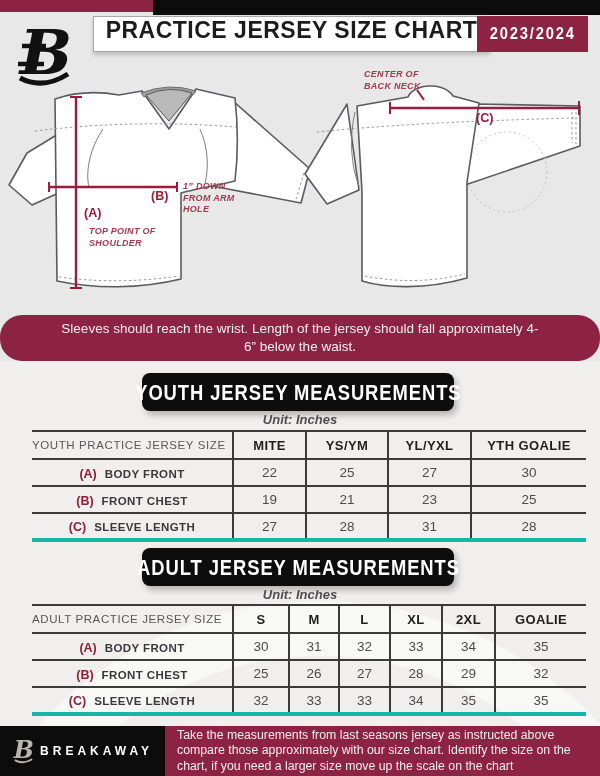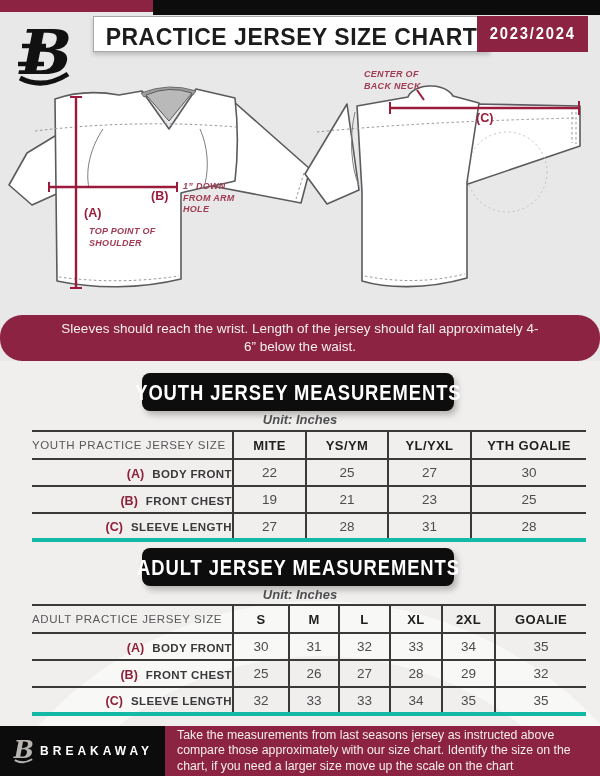--- a/index.html
+++ b/index.html
@@ -12,21 +12,21 @@
   .strip { position:absolute; top:0; }
   .strip-maroon { left:0; width:153px; height:12px; background:#8C2342; }
   .strip-black  { left:153px; width:447px; height:15px; background:#0c0c0c; }
 
   
   .logo { position:absolute; left:12px; top:16px; width:62px; height:80px; }
   .title-bar {
     position:absolute; left:93px; top:16px; width:397px; height:36px;
     background:#ffffff; border:1px solid #a8a8a8;
     box-shadow:0 3px 4px rgba(0,0,0,.18);
-    display:flex; align-items:flex-end; justify-content:center;
+    display:flex; align-items:flex-start; justify-content:center;
   }
   .title-text {
     font-size:23px; font-weight:800; color:#1c1c1c; letter-spacing:.5px;
     transform:scaleY(1.02); white-space:nowrap;
   }
   .season-badge {
     position:absolute; left:477px; top:16px; width:111px; height:36px;
     background:#8C2342; display:flex; align-items:center; justify-content:center;
   }
   .season-badge span {
@@ -92,21 +92,21 @@
     border-top:2px solid #3a3a3a; border-bottom:4px solid #14b8a6;
   }
   .size-table tr { border-bottom:2px solid #3a3a3a; }
   .size-table th, .size-table td { padding:0; vertical-align:middle; }
   .size-table .vline { border-left:2px solid #3a3a3a; }
   .h-label {
     text-align:left; padding-left:14px; font-size:11.5px; font-weight:400;
     color:#58585a; letter-spacing:.6px; text-transform:uppercase;
   }
   .h-size { text-align:center; font-size:13px; font-weight:bold; color:#1f1f1f; letter-spacing:.4px; }
-  .row-label { text-align:right; padding-left:20px; white-space:nowrap; }
+  .row-label { text-align:center; padding-left:20px; white-space:nowrap; }
   .row-label .key { color:#8E2039; font-size:12.5px; font-weight:bold; margin-right:8px; }
   .row-label .lbl { color:#39393b; font-size:11.5px; font-weight:600; letter-spacing:.4px; }
   .val { text-align:center; font-size:13.5px; color:#4c4c4e; }
   #youth-table tr { height:27px; }
   #youth-table tr.t-head { height:28px; }
   #adult-table tr { height:27px; }
   #adult-table tr.t-head { height:28px; }
 
   
   .footer-black {

